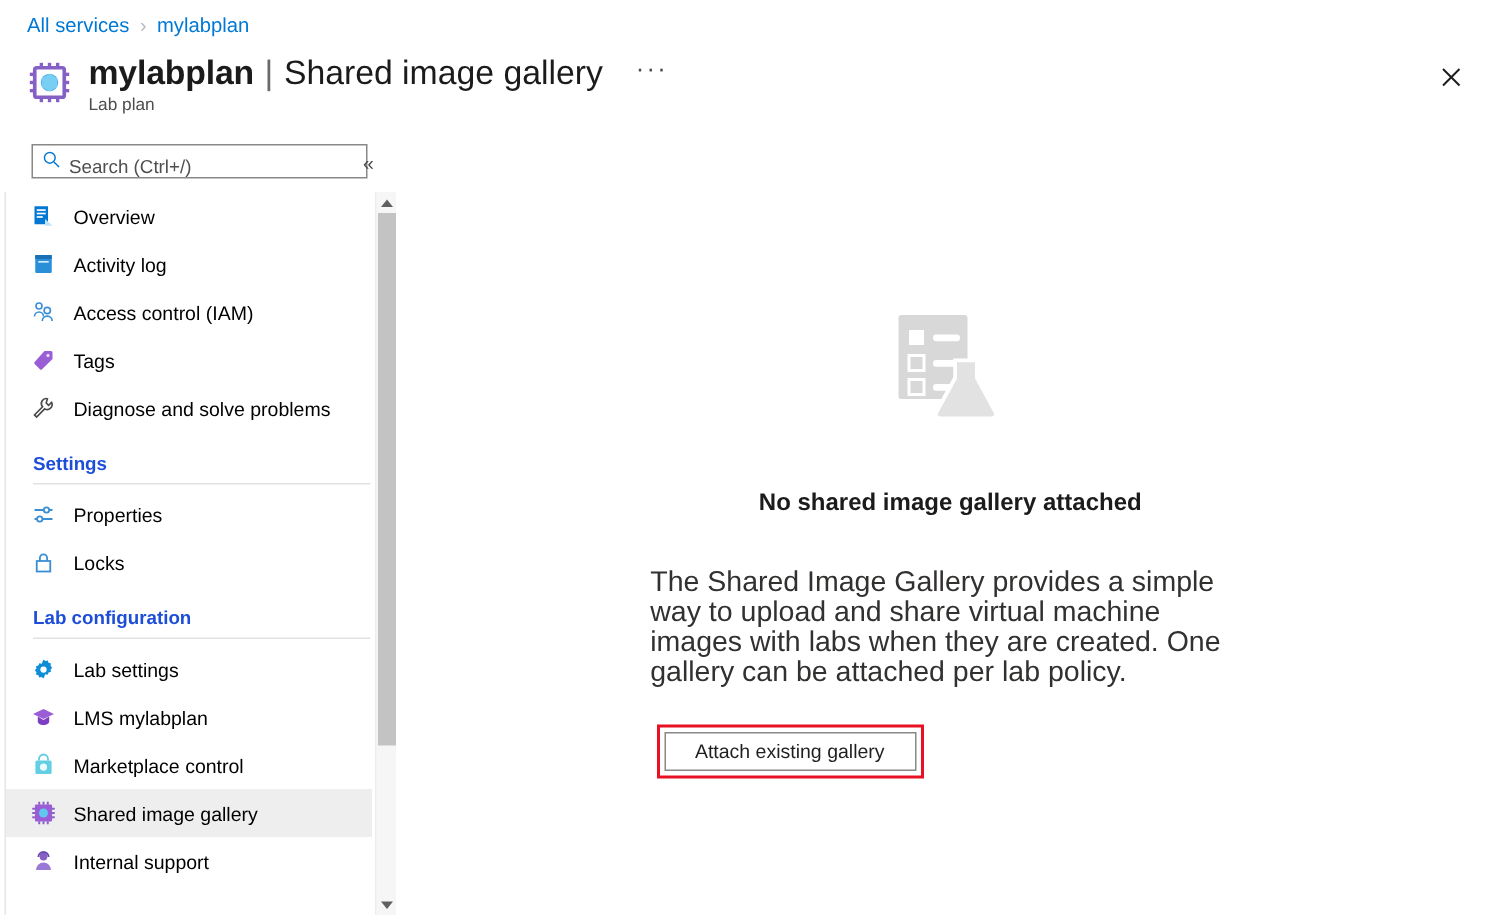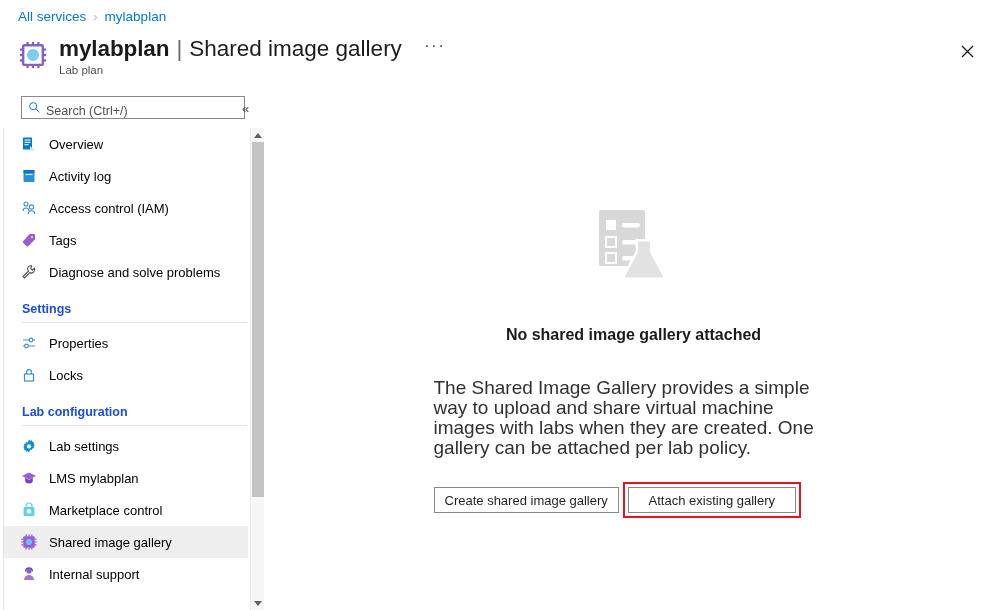--- a/index.html
+++ b/index.html
@@ -488,21 +488,20 @@
         <rect x="29" y="50" width="18" height="4.5" rx="2.2" fill="#ffffff"></rect>
         <path d="M42.5 33 h17 v12.5 L73 70 a3 3 0 0 1-2.6 4.6 H31.6 A3 3 0 0 1 29 70 l13.5-24.5 z" fill="#ffffff"></path>
         <path d="M45 35.5 h12 v10.8 L69.6 69.5 a1.4 1.4 0 0 1-1.2 2.1 H33.6 a1.4 1.4 0 0 1-1.2-2.1 L45 46.3 z" fill="#e2e2e2"></path>
       </svg>
     </div>
 
     <div class="empty-title">No shared image gallery attached</div>
     <div class="empty-desc">The Shared Image Gallery provides a simple way to upload and share virtual machine images with labs when they are created. One gallery can be attached per lab policy.</div>
 
     <div class="btn-row">
-      <button class="btn">Create shared image gallery</button>
       <span class="btn-highlight">
         <button class="btn">Attach existing gallery</button>
       </span>
     </div>
 
   </div>
 
 </div>
 
 </body></html>

